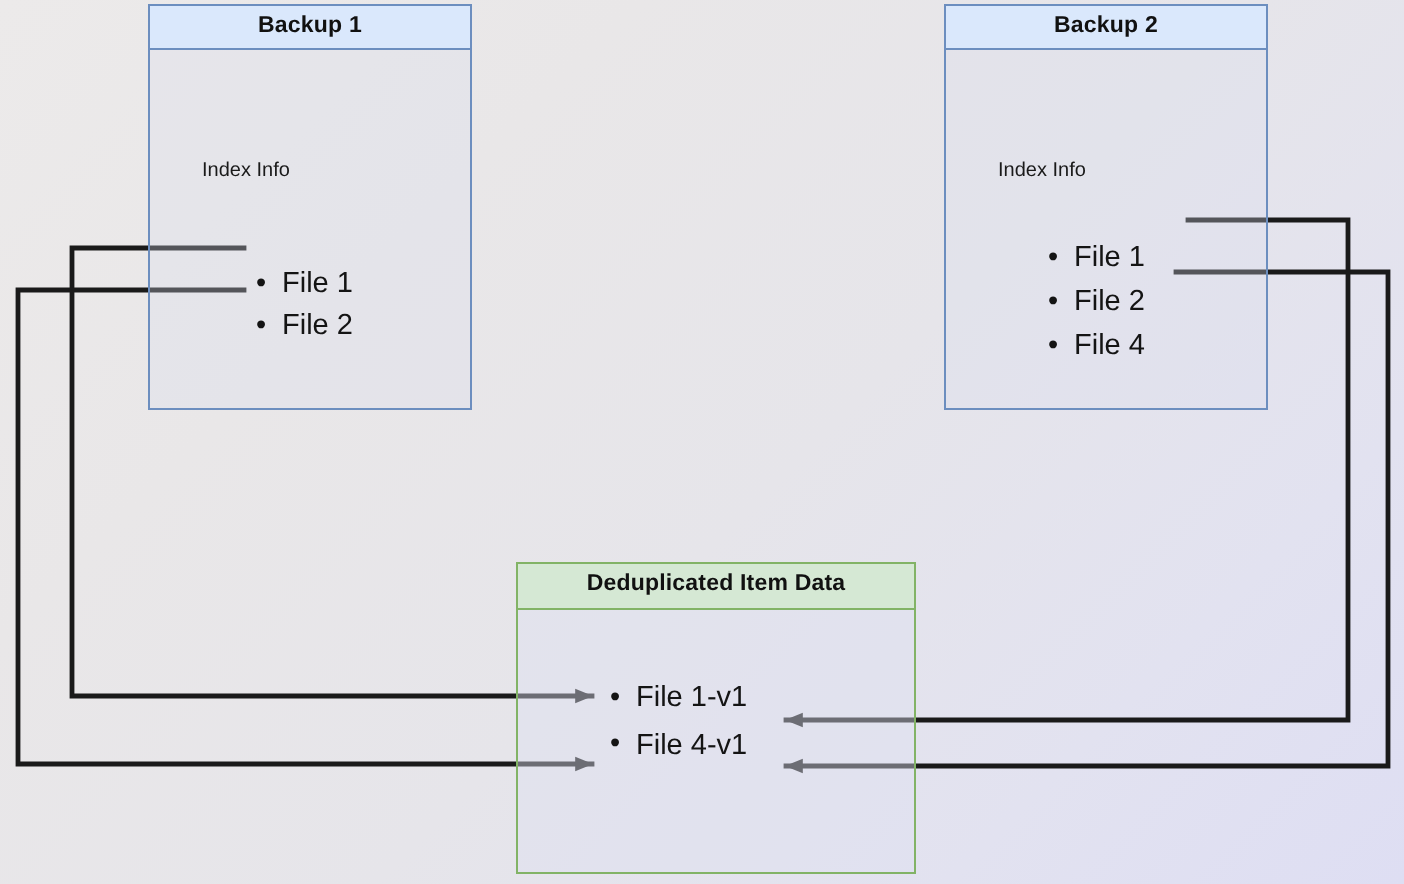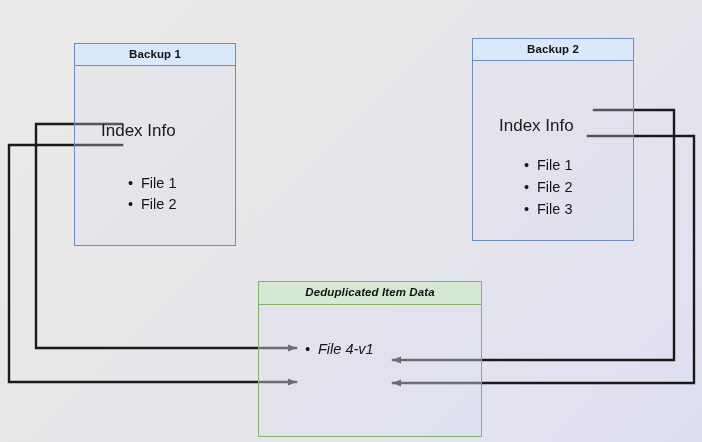--- a/index.html
+++ b/index.html
@@ -70,21 +70,21 @@
     height: 24px;
   }
   .node.green .node-body {
     background: rgba(222, 224, 240, 0.42);
     border: 1.4px solid #82b366;
     border-top: none;
   }
 
   .index-label {
     position: absolute;
-    font-size: 17px;
+    font-size: 10px;
     color: #1a1a1a;
     white-space: nowrap;
   }
   .file-list {
     position: absolute;
     margin: 0;
     padding: 0;
     list-style: none;
   }
   .file-list li {
@@ -97,33 +97,33 @@
   .file-list li::before {
     content: "\2022";
     position: absolute;
     left: 0;
     top: -0.5px;
     font-size: 14.5px;
     color: #141414;
   }
 
   
-  #backup1      { left: 74px;  top: 2px;   width: 162px; margin-top: 41px; }
+  #backup1      { left: 74px;  top: 2px;   width: 162px; }
   #backup1 .node-body { height: 180px; }
   #backup1 .index-label { left: 26px; top: 55px; }
   #backup1 .file-list   { left: 53px; top: 107px; }
   #backup1 .file-list li { line-height: 21px; }
 
-  #backup2      { left: 472px; top: 2px;   width: 162px; margin-top: 36px; }
+  #backup2      { left: 472px; top: 2px;   width: 162px; }
   #backup2 .node-body { height: 180px; }
   #backup2 .index-label { left: 26px; top: 55px; }
   #backup2 .file-list   { left: 51px; top: 93px; }
   #backup2 .file-list li { line-height: 22px; }
 
-  #dedup        { left: 258px; top: 281px; width: 224px; font-style: italic; }
+  #dedup        { left: 258px; top: 281px; width: 200px; }
   #dedup .node-body { height: 132px; }
   #dedup .file-list  { left: 46px; top: 33px; }
   #dedup .file-list li { line-height: 23.5px; }
 </style>
 </head>
 <body>
 
 <div id="canvas">
 
   <svg class="edges" viewBox="0 0 702 442" width="702" height="442">
@@ -157,29 +157,30 @@
 
   <div class="node blue" id="backup2">
     <div class="node-head">
       <span>Backup 2</span>
     </div>
     <div class="node-body">
       <div class="index-label">Index Info</div>
       <ul class="file-list">
         <li>File 1</li>
         <li>File 2</li>
-        <li>File 3</li>
+        <li>File 4</li>
       </ul>
     </div>
   </div>
 
   <div class="node green" id="dedup">
     <div class="node-head">
       <span>Deduplicated Item Data</span>
     </div>
     <div class="node-body">
       <ul class="file-list">
+        <li>File 1-v1</li>
         <li>File 4-v1</li>
       </ul>
     </div>
   </div>
 
 </div>
 
 </body></html>

